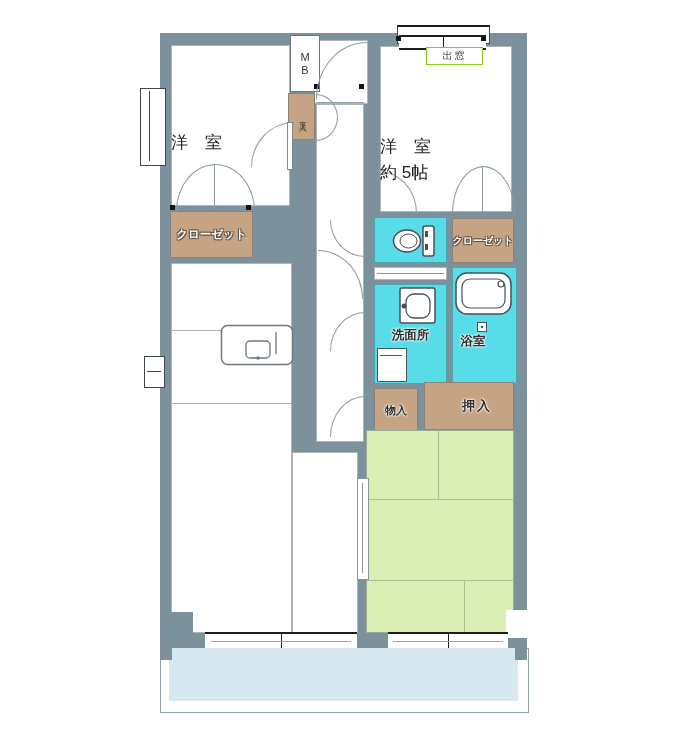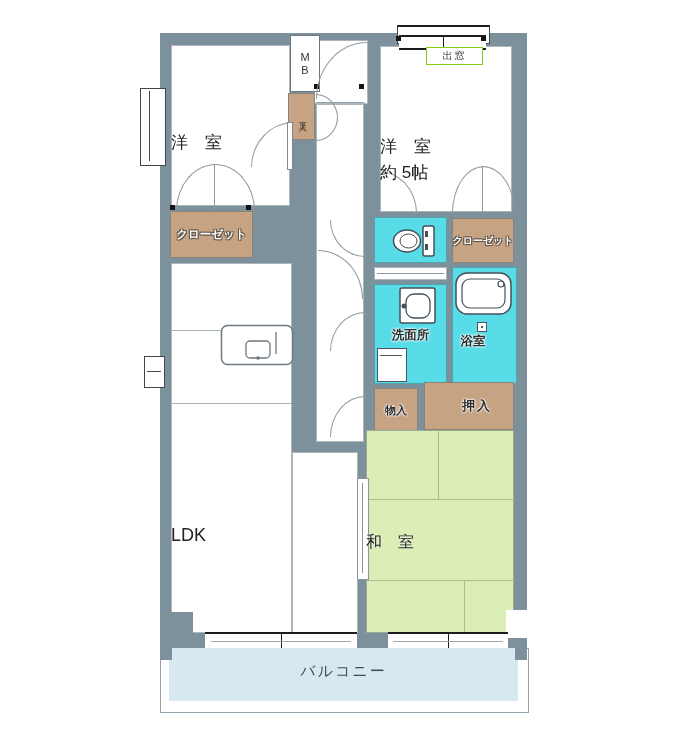--- a/index.html
+++ b/index.html
@@ -164,34 +164,31 @@
     <div class="abs" style="left:2px;top:6px;width:22px;height:1px;background:#4a5560;"></div>
   </div>
   <div class="appliance" style="left:477px;top:322px;width:8px;height:8px;">
     <div class="abs" style="left:2.5px;top:2.5px;width:2px;height:2px;background:#4a5560;"></div>
   </div>
 
   <div class="abs" style="left:160px;top:648px;width:367px;height:63px;background:#fff;border:1px solid #93a3ad;"></div>
   <div class="abs blue" style="left:169px;top:648px;width:349px;height:53px;"></div>
   <div class="abs wall" style="left:160px;top:648px;width:12px;height:12px;"></div>
   <div class="abs wall" style="left:515px;top:648px;width:12px;height:12px;"></div>
-  <div class="abs" style="left:169px;top:662px;width:349px;text-align:center;font-size:15px;color:#3c4f5c;letter-spacing:2px;">バルコニー</div>
 
   <div class="roomlabel" style="left:171px;top:86px;width:119px;">
     <div>洋　室</div>
   </div>
   <div class="roomlabel" style="left:380px;top:90px;width:132px;">
     <div>洋　室</div>
     <div>約 5帖</div>
   </div>
   <div class="roomlabel" style="left:171px;top:478px;width:187px;font-size:18px;">
-    <div>LDK</div>
   </div>
   <div class="roomlabel" style="left:366px;top:486px;width:148px;font-size:16px;">
-    <div>和　室</div>
   </div>
 
   <div class="outline-label" style="left:170px;top:211px;width:83px;height:47px;font-size:11.5px;">クローゼット</div>
   <div class="outline-label" style="left:452px;top:218px;width:62px;height:45px;font-size:10px;">クローゼット</div>
   <div class="halo-label" style="left:374px;top:326px;width:73px;height:18px;font-size:12.5px;">洗面所</div>
   <div class="halo-label" style="left:452px;top:332px;width:42px;height:18px;font-size:12.5px;">浴室</div>
   <div class="halo-label" style="left:374px;top:388px;width:44px;height:44px;font-size:11px;">物入</div>
   <div class="halo-label" style="left:424px;top:382px;width:106px;height:48px;font-size:13px;letter-spacing:2px;">押入</div>
   <div class="boxlabel" style="left:426px;top:47px;width:55px;height:16px;font-size:10px;letter-spacing:2px;">出窓</div>
 

